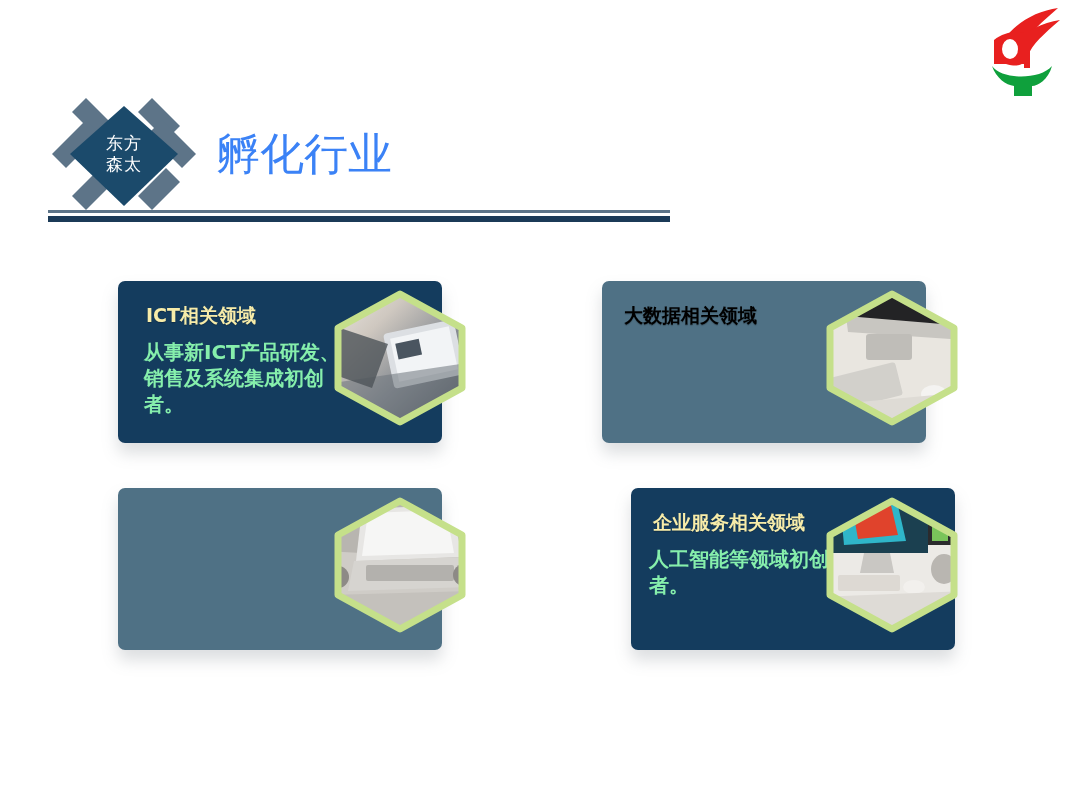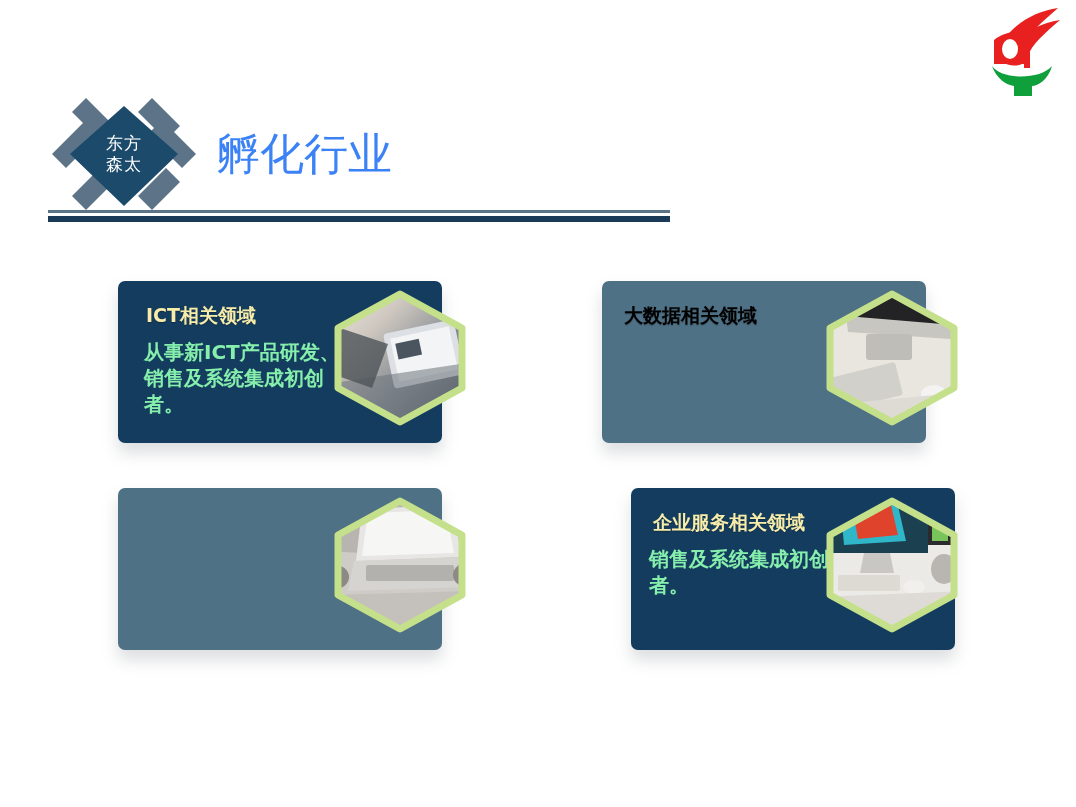--- a/index.html
+++ b/index.html
@@ -241,21 +241,21 @@
       <ellipse cx="12" cy="82" rx="11" ry="11" fill="#8d8a86"></ellipse>
       <ellipse cx="138" cy="80" rx="11" ry="11" fill="#8d8a86"></ellipse>
       <path d="M0 100 L148 96 L148 140 L0 140 Z" fill="#c4c1bc"></path>
     </g>
     <path d="M74 6 L136 40 L136 100 L74 134 L12 100 L12 40 Z" fill="none" stroke="#c5e08a" stroke-width="7" stroke-linejoin="round"></path>
   </svg>
 </div>
 
 <div class="card dark" style="left:631px; top:488px;">
   <div class="card-title">企业服务相关领域</div>
-  <div class="card-body">销售及系统集成初创者。</div>
+  <div class="card-body">人工智能等领域初创者。</div>
 </div>
 <div class="hexwrap" style="left:818px; top:495px;">
   <svg viewBox="0 0 148 140" xmlns="http://www.w3.org/2000/svg">
     <defs>
       <clipPath id="hexclip4">
           <path d="M74 6 L136 40 L136 100 L74 134 L12 100 L12 40 Z"></path>
         </clipPath>
     </defs>
     <g clip-path="url(#hexclip4)">
       <rect x="0" y="0" width="148" height="140" fill="#eceae6"></rect>

